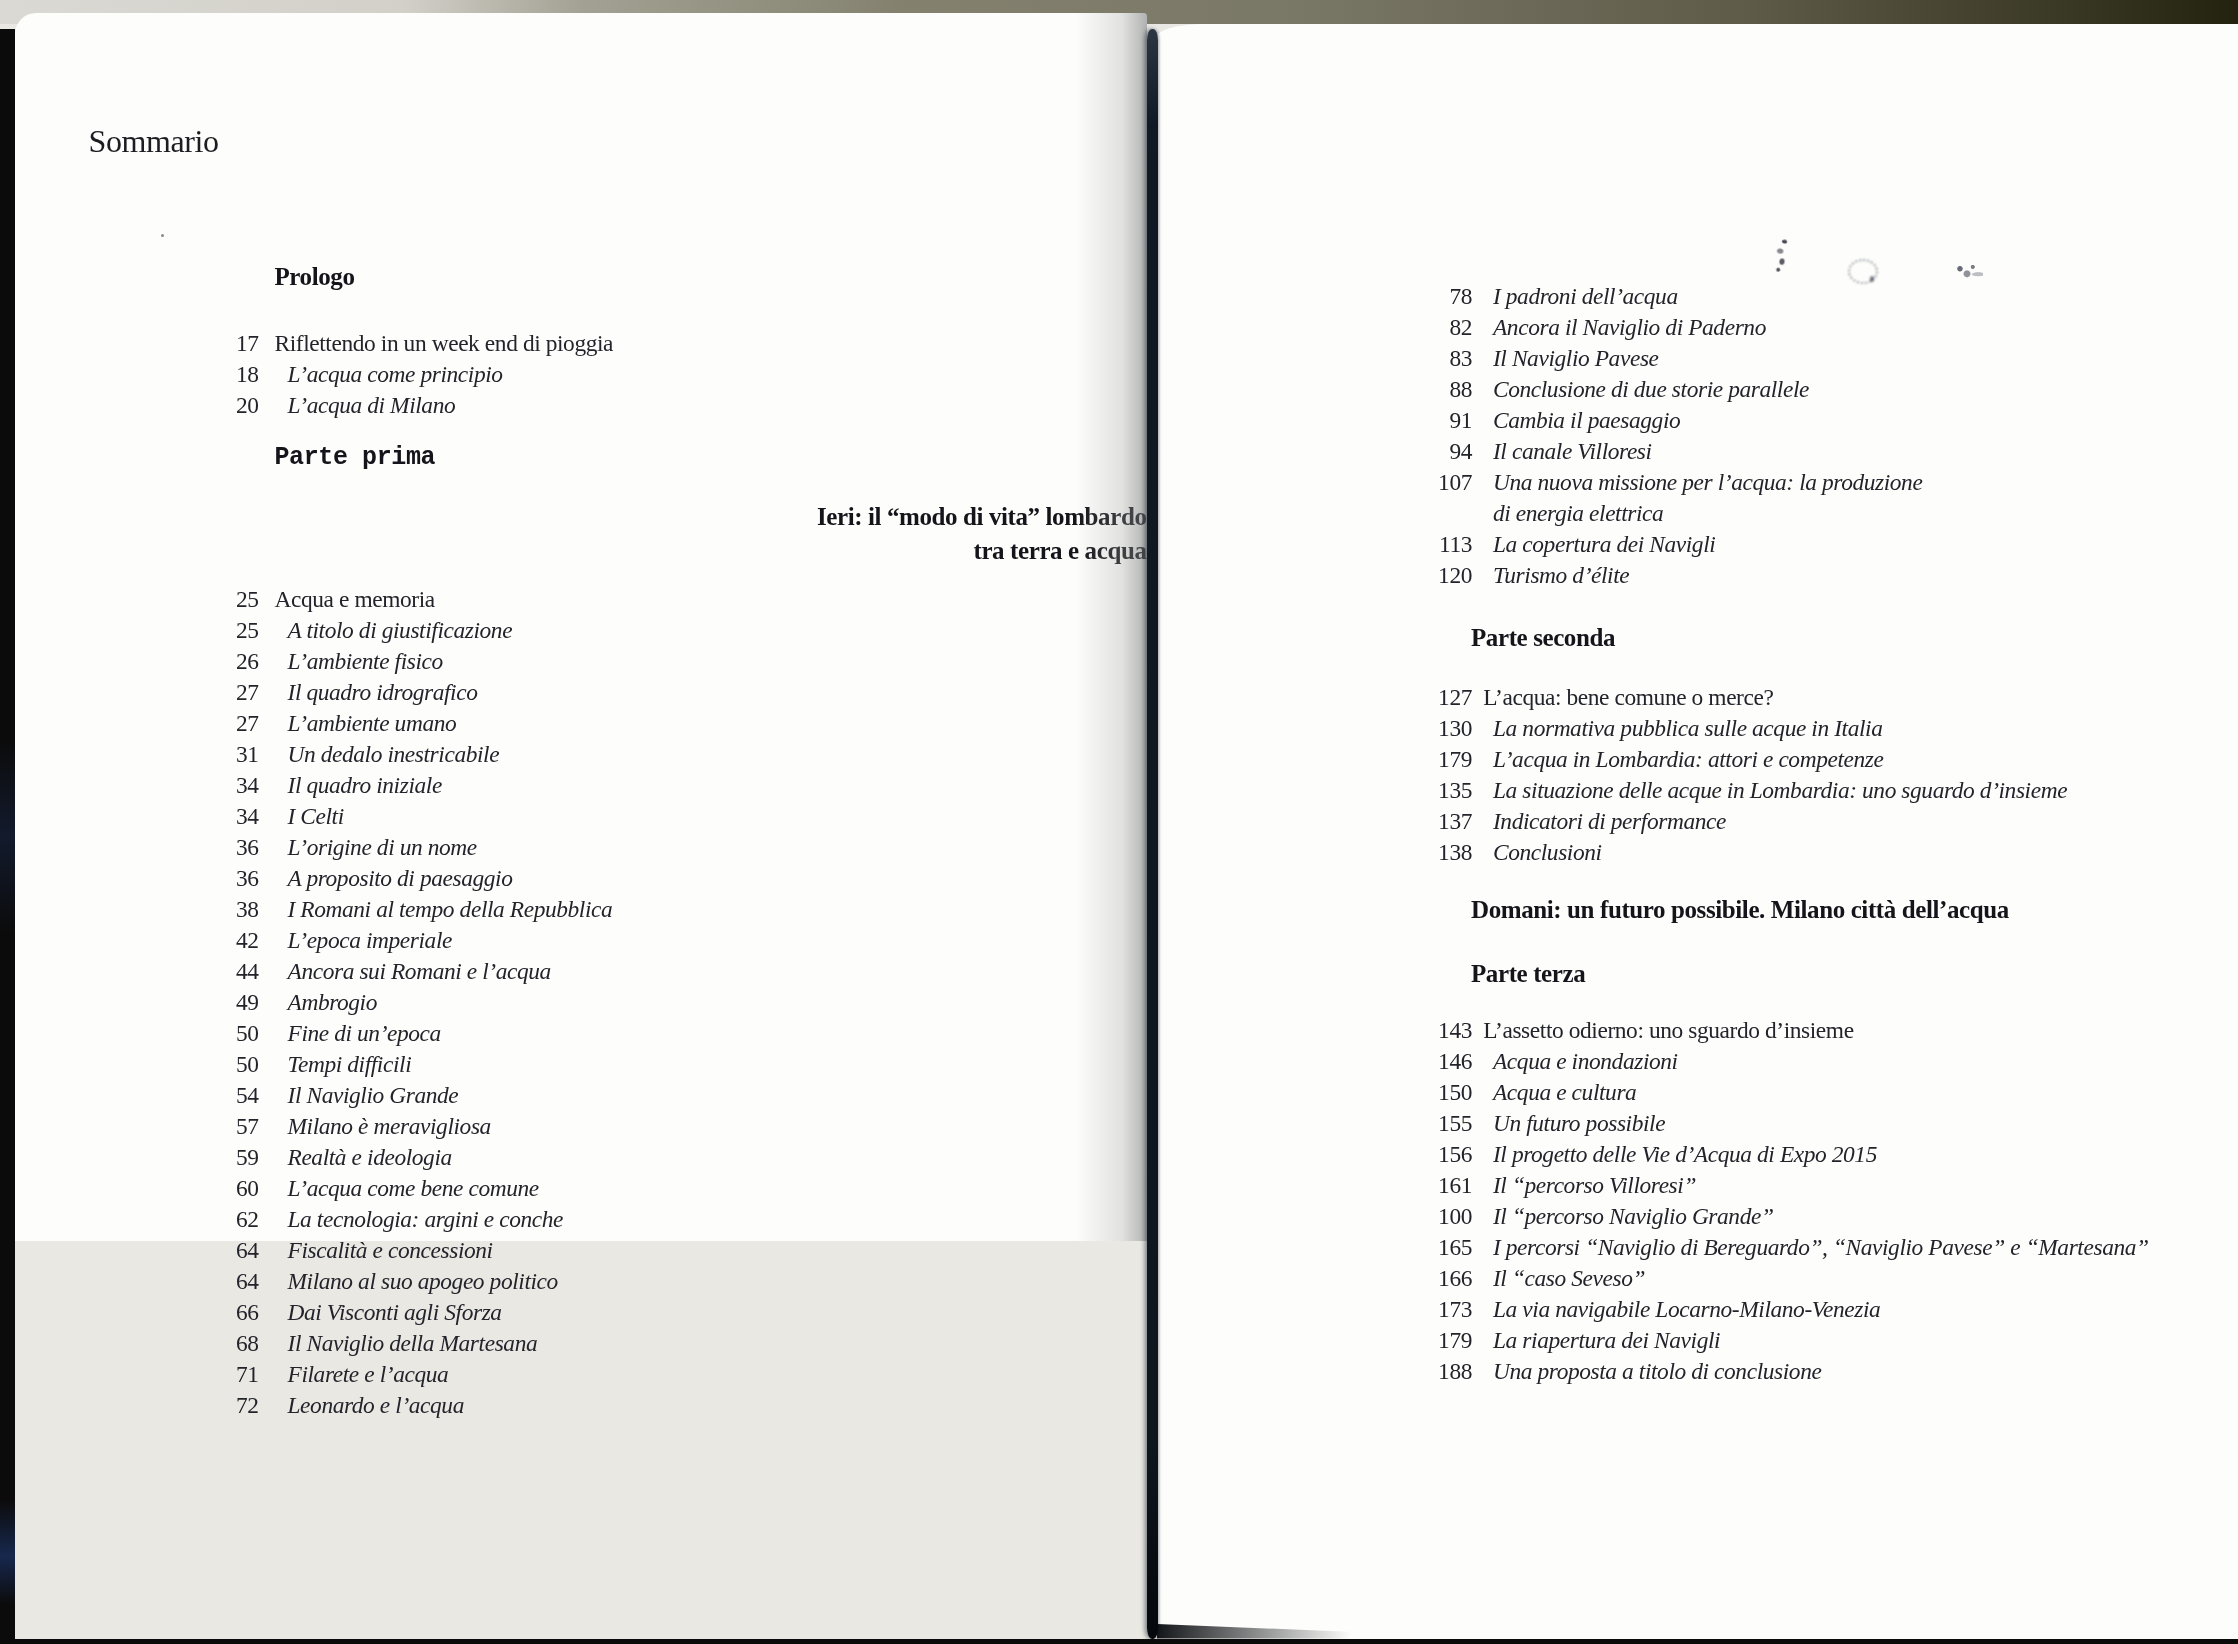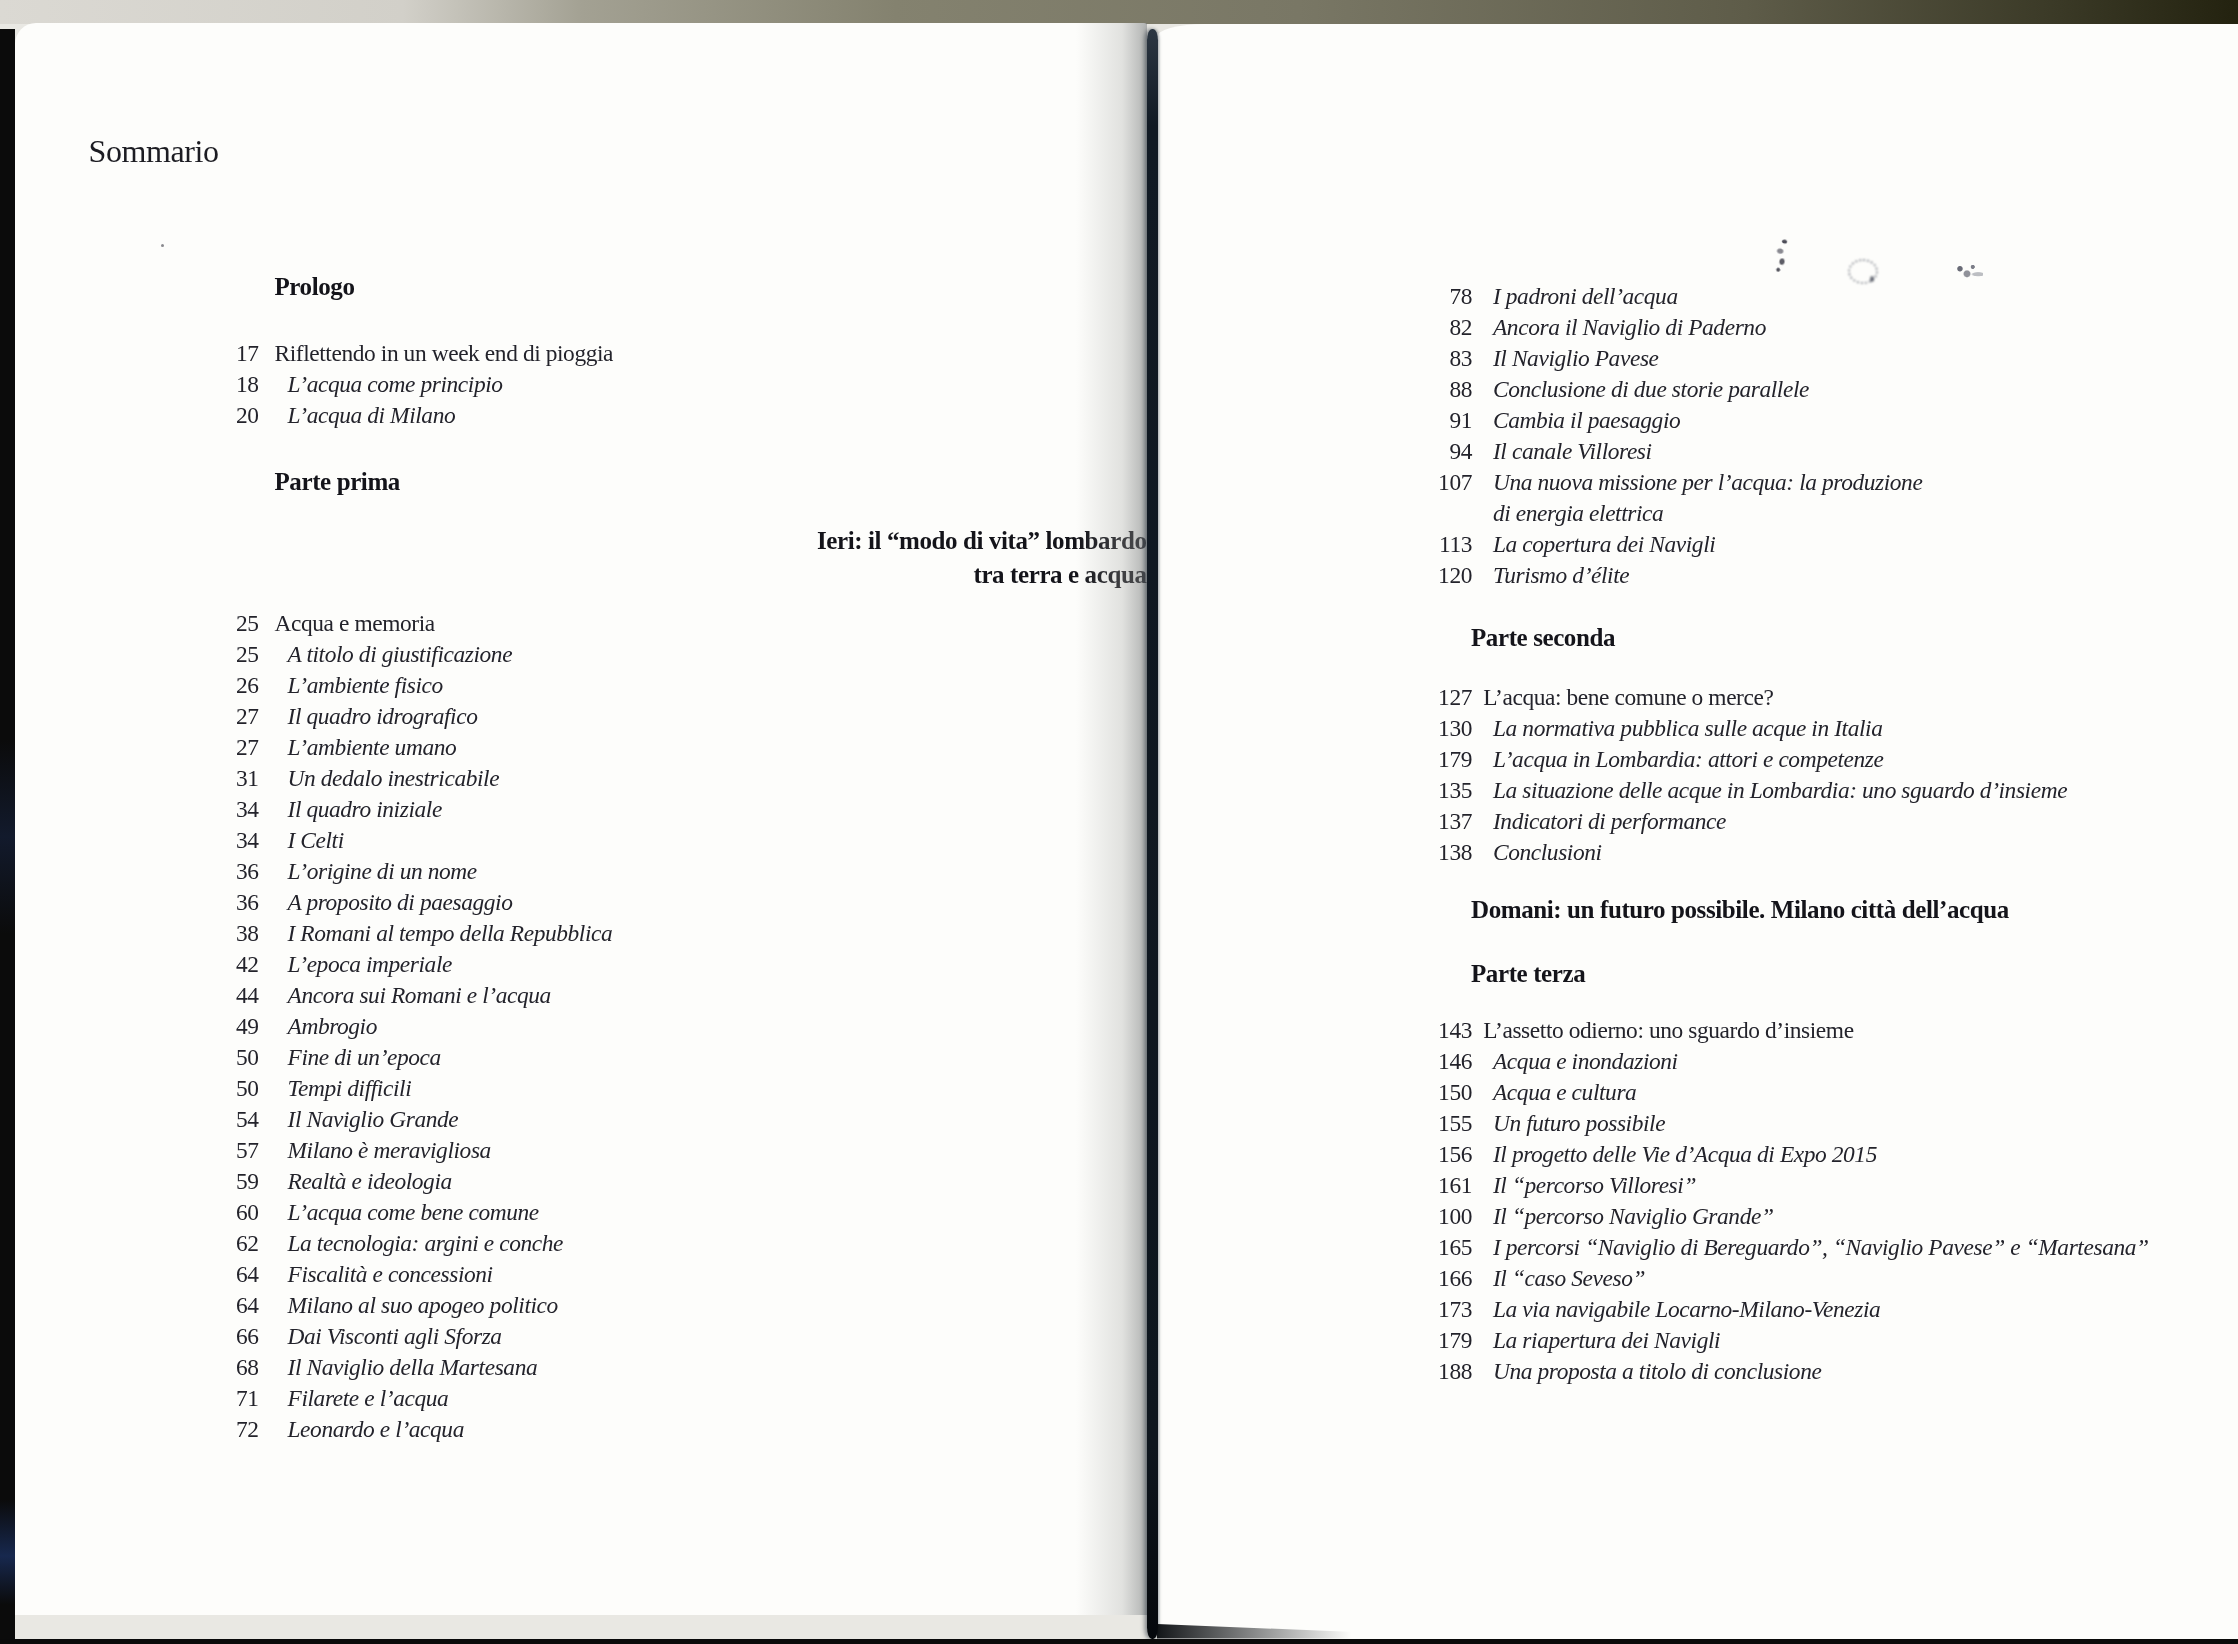--- a/index.html
+++ b/index.html
@@ -15,21 +15,21 @@
   }
   .left-strip{
     position:absolute;left:0;top:29px;width:14.5px;height:1616px;
     background:linear-gradient(180deg,#0b0b0b 0%,#0b0b0b 44%,#121a2c 50%,#0b0b0b 56%,#0b0b0b 91%,#17284e 94.5%,#0b0b0b 97.5%,#0b0b0b 100%);
   }
   .bottom-strip{
     position:absolute;left:0;bottom:0;width:100%;height:6.5px;background:#0a0a0a;
   }
   
   .page{position:absolute;background:#fdfdfb;}
-  .page-left{left:14.5px;top:23px;width:1132px;height:1592px;border-radius:21px 3.2px 0 0;}
+  .page-left{left:14.5px;top:13px;width:1132px;height:1228px;border-radius:21px 3.2px 0 0;}
   .page-left::after{ 
     content:"";position:absolute;right:0;top:0;bottom:0;width:71px;
     background:linear-gradient(90deg,rgba(170,172,168,0) 0%,rgba(160,162,158,.30) 65%,rgba(112,116,116,.55) 100%);
   }
   .page-right{left:1157px;top:24px;width:1081px;height:1615px;border-radius:48px 0 0 0 / 13px 0 0 0;}
   
   .gutter-line{
     position:absolute;left:1147px;top:29px;bottom:6.5px;width:10.5px;
     background:linear-gradient(180deg,#2c3743 0%,#111a24 6%,#0e161e 88%,#05080c 100%);
     border-radius:4.8px/11.3px;
@@ -54,21 +54,21 @@
   .page-right .heading{margin-left:57px;}
   .row{display:flex;font-size:23.4px;line-height:31px;color:#23232b;letter-spacing:-0.4px;}
   .num{flex:none;width:58px;text-align:right;margin-right:16px;}
   .page-right .num{margin-right:11.3px;}
   .title{white-space:pre-line;}
   .title.sub{padding-left:13px;font-style:italic;}
   .page-right .title.sub{padding-left:9.7px;}
   
   .page-left  .content > :nth-child(1){margin-top:99px;}
   .page-left  .content > :nth-child(2){margin-top:34px;}
-  .page-left  .content > :nth-child(3){margin-top:34px;}
+  .page-left  .content > :nth-child(3){margin-top:20px;font-family:Liberation Mono, monospace;}
   .page-left  .content > :nth-child(4){margin-top:25px;text-align:right;}
   .page-left  .content > :nth-child(5){margin-top:16px;}
   .page-right .content > :nth-child(1){margin-top:257px;}
   .page-right .content > :nth-child(2){margin-top:30px;}
   .page-right .content > :nth-child(3){margin-top:27px;}
   .page-right .content > :nth-child(4){margin-top:25px;}
   .page-right .content > :nth-child(5){margin-top:30px;}
   .page-right .content > :nth-child(6){margin-top:24px;}
   .page-right .content > :nth-child(7){margin-top:12px;}
   

